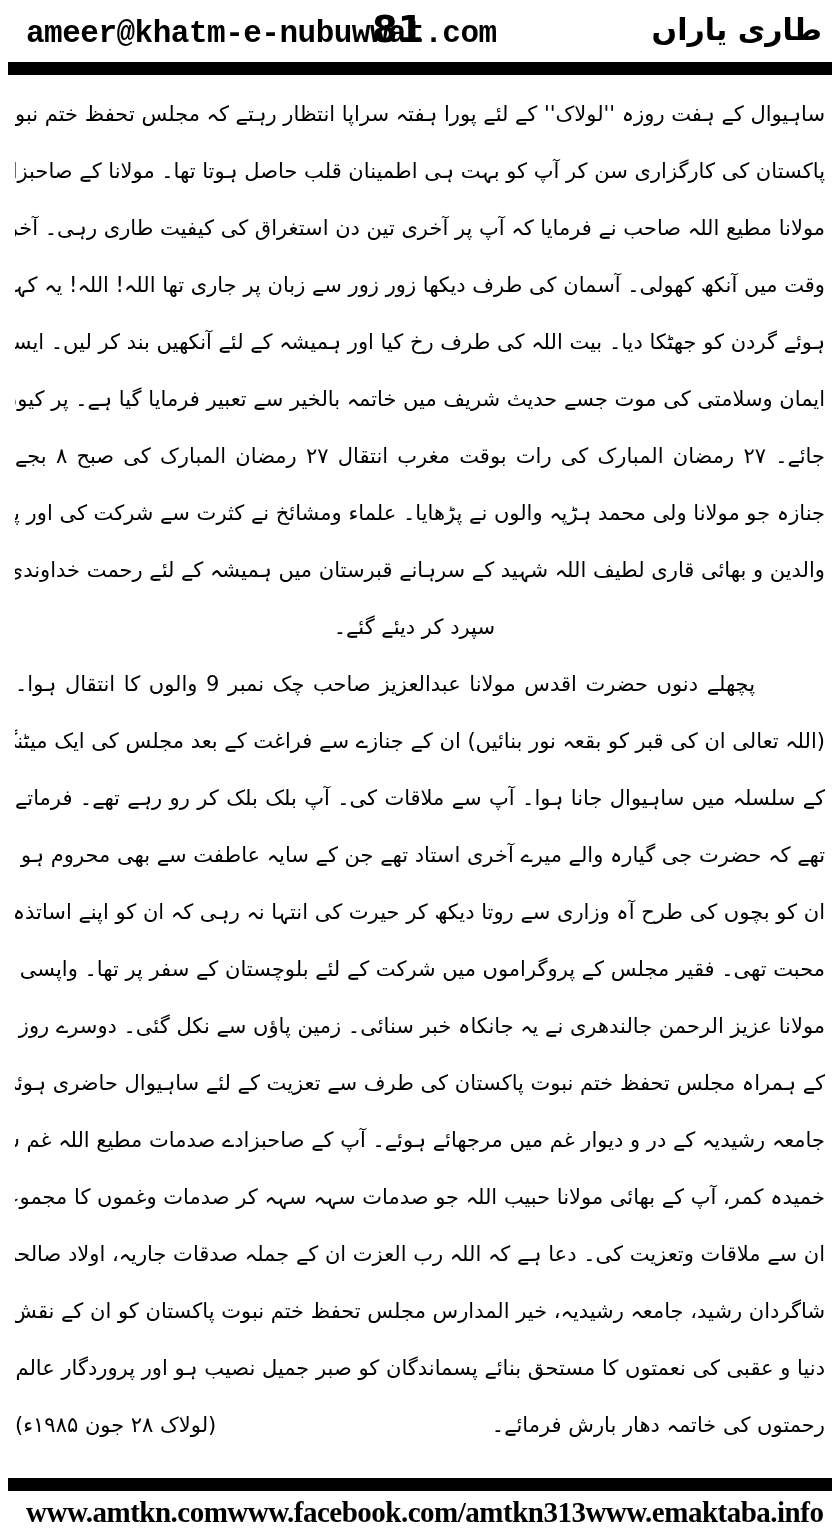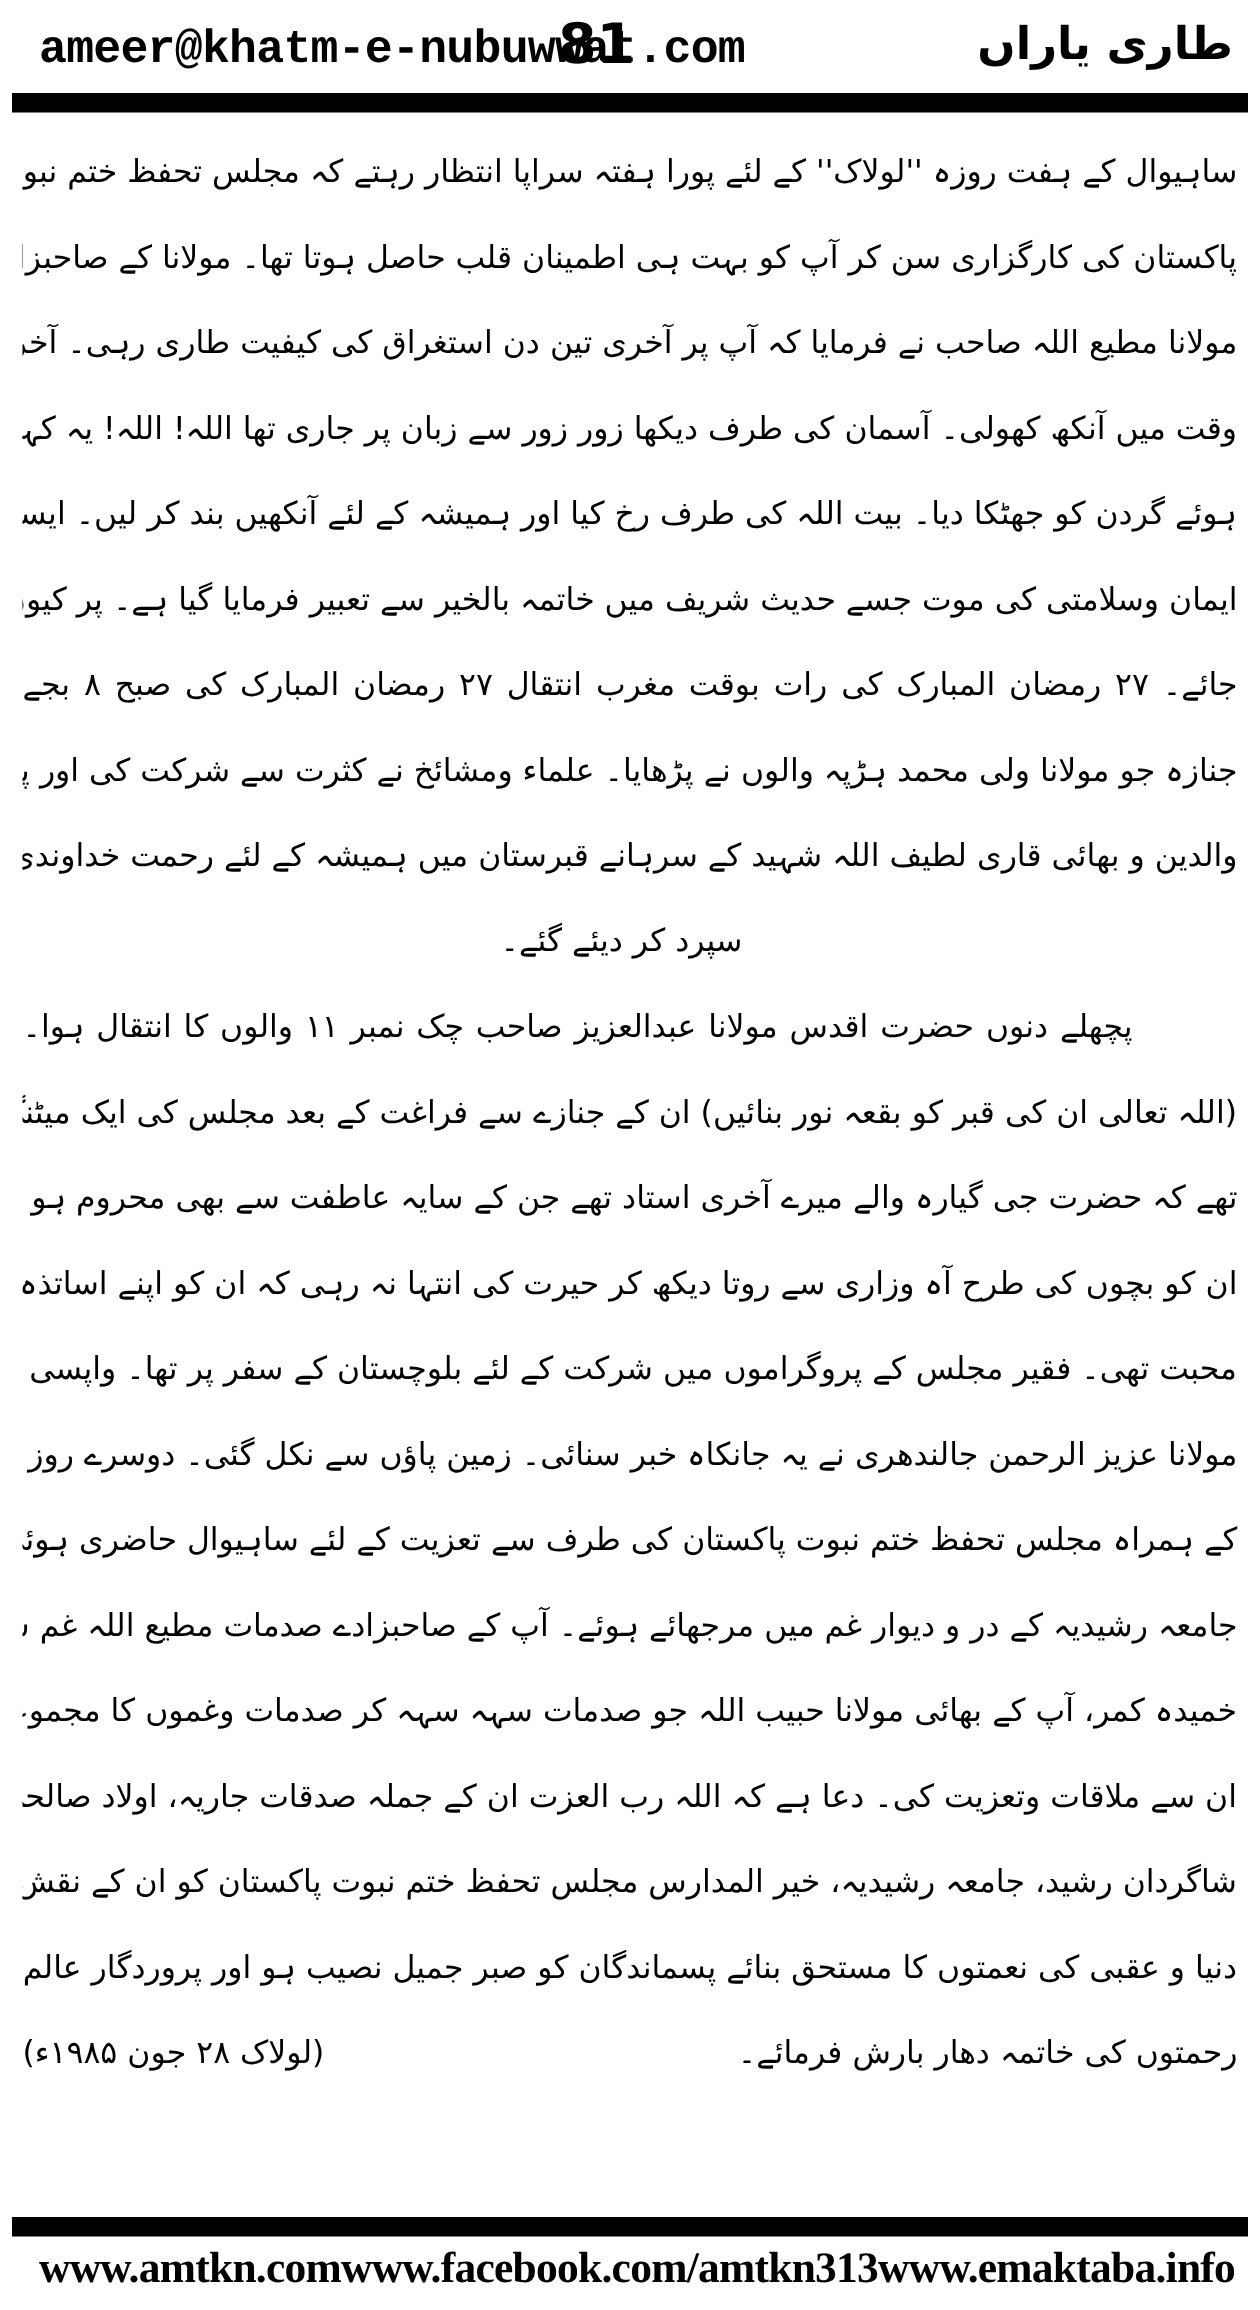--- a/index.html
+++ b/index.html
@@ -85,22 +85,23 @@
     <div class="line">ساہیوال کے ہفت روزہ ''لولاک'' کے لئے پورا ہفتہ سراپا انتظار رہتے کہ مجلس تحفظ ختم نبوت</div>
     <div class="line">پاکستان کی کارگزاری سن کر آپ کو بہت ہی اطمینان قلب حاصل ہوتا تھا۔ مولانا کے صاحبزادے</div>
     <div class="line">مولانا مطیع اللہ صاحب نے فرمایا کہ آپ پر آخری تین دن استغراق کی کیفیت طاری رہی۔ آخری</div>
     <div class="line">وقت میں آنکھ کھولی۔ آسمان کی طرف دیکھا زور زور سے زبان پر جاری تھا اللہ! اللہ! یہ کہتے</div>
     <div class="line">ہوئے گردن کو جھٹکا دیا۔ بیت اللہ کی طرف رخ کیا اور ہمیشہ کے لئے آنکھیں بند کر لیں۔ ایسی</div>
     <div class="line">ایمان وسلامتی کی موت جسے حدیث شریف میں خاتمہ بالخیر سے تعبیر فرمایا گیا ہے۔ پر کیوں نہ فخر کیا</div>
     <div class="line">جائے۔ ۲۷ رمضان المبارک کی رات بوقت مغرب انتقال ۲۷ رمضان المبارک کی صبح ۸ بجے</div>
     <div class="line">جنازہ جو مولانا ولی محمد ہڑپہ والوں نے پڑھایا۔ علماء ومشائخ نے کثرت سے شرکت کی اور پھر اپنے</div>
     <div class="line">والدین و بھائی قاری لطیف اللہ شہید کے سرہانے قبرستان میں ہمیشہ کے لئے رحمت خداوندی کے</div>
     <div class="line short-line">سپرد کر دیئے گئے۔</div>
-    <div class="line indent-line">پچھلے دنوں حضرت اقدس مولانا عبدالعزیز صاحب چک نمبر ۱۱ والوں کا انتقال ہوا۔</div>
+    <div class="line indent-line">پچھلے دنوں حضرت اقدس مولانا عبدالعزیز صاحب چک نمبر 9 والوں کا انتقال ہوا۔</div>
     <div class="line">(اللہ تعالی ان کی قبر کو بقعہ نور بنائیں) ان کے جنازے سے فراغت کے بعد مجلس کی ایک میٹنگ</div>
+    <div class="line">کے سلسلہ میں ساہیوال جانا ہوا۔ آپ سے ملاقات کی۔ آپ بلک بلک کر رو رہے تھے۔ فرماتے</div>
     <div class="line">تھے کہ حضرت جی گیارہ والے میرے آخری استاد تھے جن کے سایہ عاطفت سے بھی محروم ہو گیا۔</div>
     <div class="line">ان کو بچوں کی طرح آہ وزاری سے روتا دیکھ کر حیرت کی انتہا نہ رہی کہ ان کو اپنے اساتذہ سے کتنی</div>
     <div class="line">محبت تھی۔ فقیر مجلس کے پروگراموں میں شرکت کے لئے بلوچستان کے سفر پر تھا۔ واپسی پر حضرت</div>
     <div class="line">مولانا عزیز الرحمن جالندھری نے یہ جانکاہ خبر سنائی۔ زمین پاؤں سے نکل گئی۔ دوسرے روز مولانا</div>
     <div class="line">کے ہمراہ مجلس تحفظ ختم نبوت پاکستان کی طرف سے تعزیت کے لئے ساہیوال حاضری ہوئی۔</div>
     <div class="line">جامعہ رشیدیہ کے در و دیوار غم میں مرجھائے ہوئے۔ آپ کے صاحبزادے صدمات مطیع اللہ غم سے</div>
     <div class="line">خمیدہ کمر، آپ کے بھائی مولانا حبیب اللہ جو صدمات سہہ سہہ کر صدمات وغموں کا مجموعہ بن گئے</div>
     <div class="line">ان سے ملاقات وتعزیت کی۔ دعا ہے کہ اللہ رب العزت ان کے جملہ صدقات جاریہ، اولاد صالحہ،</div>
     <div class="line">شاگردان رشید، جامعہ رشیدیہ، خیر المدارس مجلس تحفظ ختم نبوت پاکستان کو ان کے نقش قدم پر چل کر</div>
     <div class="line">دنیا و عقبی کی نعمتوں کا مستحق بنائے پسماندگان کو صبر جمیل نصیب ہو اور پروردگار عالم ان کی تربت پر</div>

